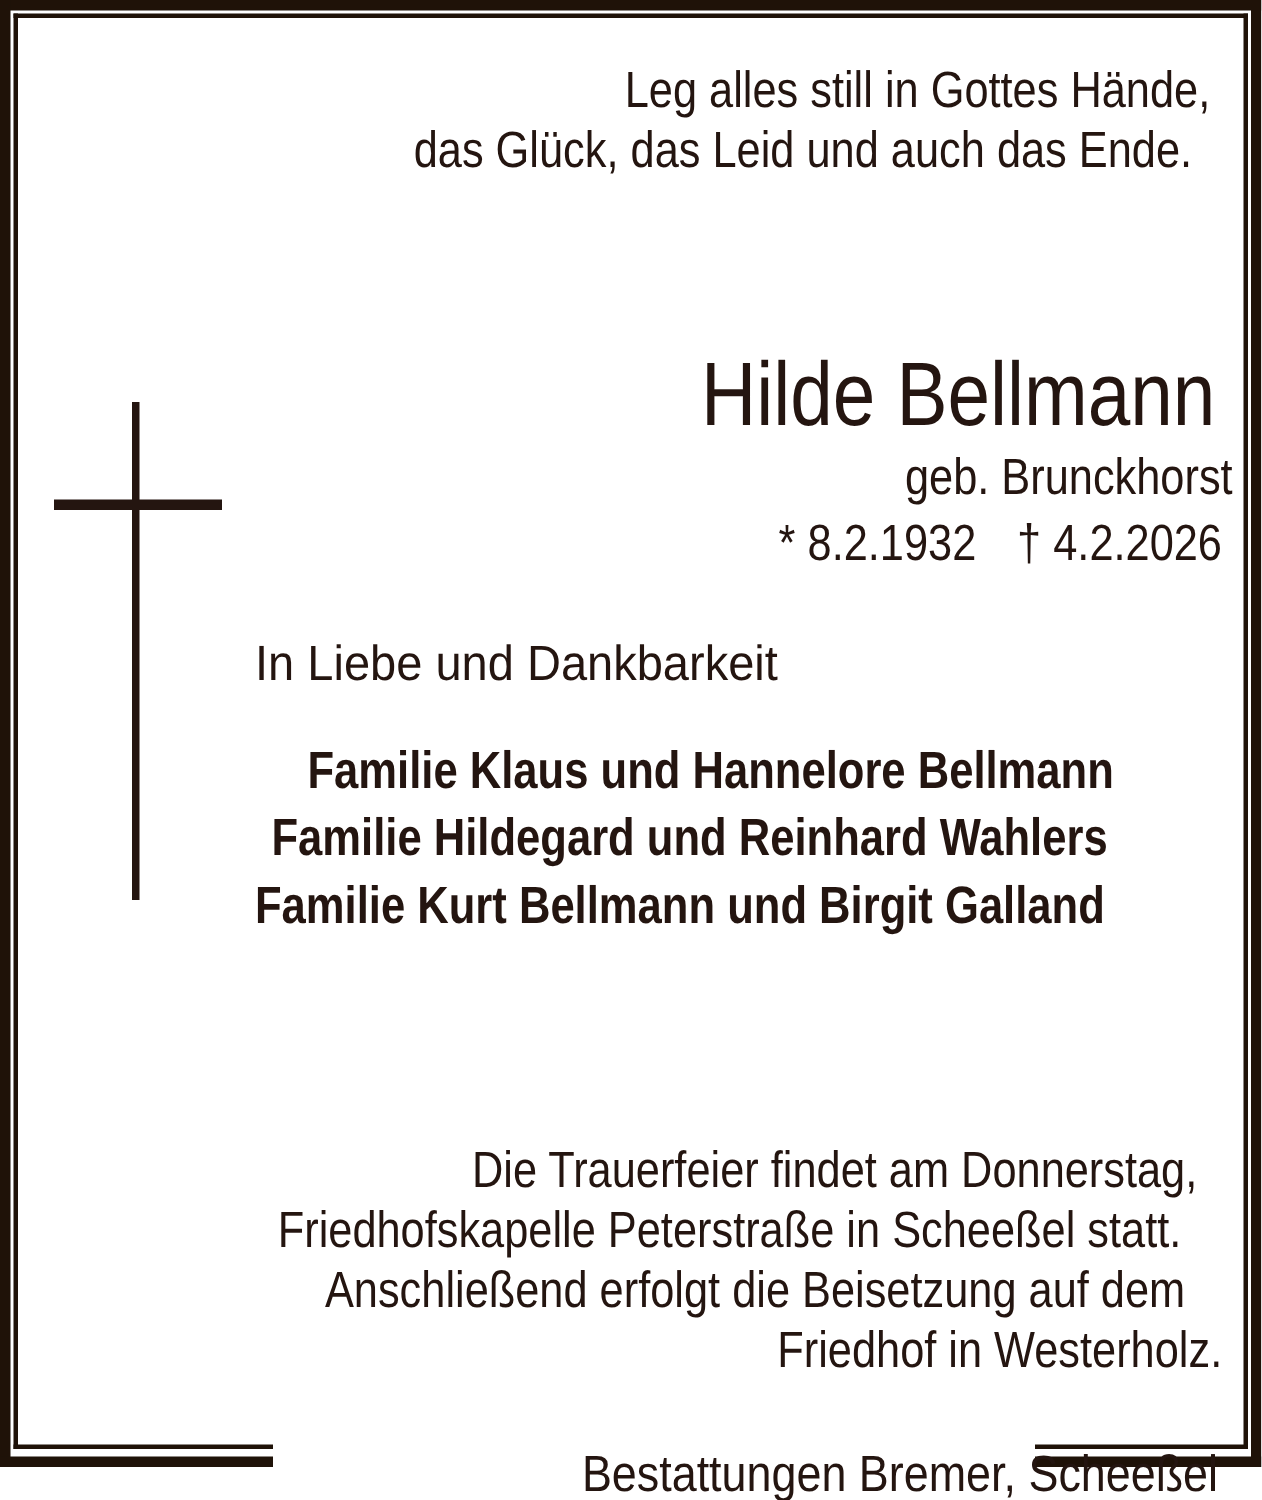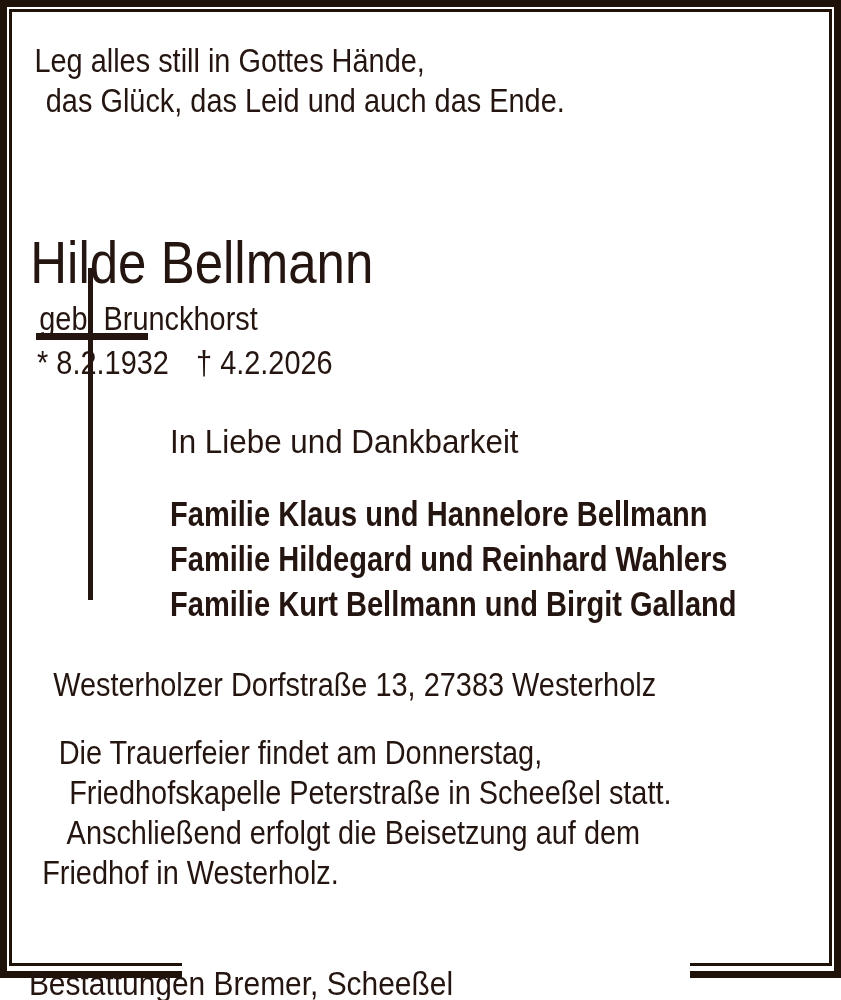--- a/index.html
+++ b/index.html
@@ -20,36 +20,36 @@
   .fo-br{left:690px;right:0;top:971px;height:7px;}
   .fi-top{left:9px;right:9px;top:9px;height:3px;}
   .fi-left{left:9px;top:9px;width:3px;height:957px;}
   .fi-right{right:9px;top:9px;width:3px;height:957px;}
   .fi-bl{left:9px;top:963px;width:173px;height:3px;}
   .fi-br{left:690px;top:963px;width:142px;height:3px;}
   
   .cross-v{position:absolute;left:88px;top:268px;width:5px;height:332px;background:#241510;}
   .cross-h{position:absolute;left:36px;top:333px;width:112px;height:7px;background:#241510;}
   
-  .tl{position:absolute;left:0;right:0;text-align:left;font-size:34px;line-height:40px;white-space:nowrap;}
-  .tl-left{position:absolute;left:170px;text-align:left;font-size:34px;line-height:40px;white-space:nowrap;}
+  .tl{position:absolute;left:0;right:0;text-align:right;font-size:34px;line-height:40px;white-space:nowrap;}
+  .tl-left{position:absolute;left:170px;text-align:right;font-size:34px;line-height:40px;white-space:nowrap;}
   .nx{display:inline-block;transform:scaleX(0.85);transform-origin:50% 50%;}
   .nx-l{display:inline-block;transform-origin:0 50%;}
   .quote{top:40px;}
   .intro{top:151px;}
   .name{top:215px;font-size:60px;line-height:96px;}
   .maiden{top:298px;padding-left:20px;}
   .dates{top:342px;margin-left:11px;}
   .dgap{display:inline-block;width:32px;}
   .dedication{top:422px;font-size:33px;}
   .dedication .nx-l{transform:scaleX(0.95);}
   .families{top:491px;font-size:35px;line-height:45px;font-weight:700;}
   .families .nx-l{transform:scaleX(0.83);}
   .address{top:664px;}
-  .funeral{top:732px;margin-left:16px;}
+  .funeral{top:760px;margin-left:16px;}
   .undertaker{top:963px;}
   .undertaker .nx{transform:scaleX(0.88);}
 </style>
 </head>
 <body>
 
 <div class="page">
 
   <div class="fb fo-top"></div>
   <div class="fb fo-left"></div>
@@ -90,23 +90,20 @@
   <div class="tl-left dedication">
     <span class="nx-l">In Liebe und Dankbarkeit</span>
   </div>
 
   <div class="tl-left families">
     <div><span class="nx-l">Familie Klaus und Hannelore Bellmann</span></div>
     <div><span class="nx-l">Familie Hildegard und Reinhard Wahlers</span></div>
     <div><span class="nx-l">Familie Kurt Bellmann und Birgit Galland</span></div>
   </div>
 
-  <div class="tl address">
-    <span class="nx">Westerholzer Dorfstraße 13, 27383 Westerholz</span>
-  </div>
 
   <div class="tl funeral">
     <div><span class="nx">Die Trauerfeier findet am Donnerstag,</span></div>
     <div><span class="nx">Friedhofskapelle Peterstraße in Scheeßel statt.</span></div>
     <div><span class="nx">Anschließend erfolgt die Beisetzung auf dem</span></div>
     <div><span class="nx">Friedhof in Westerholz.</span></div>
   </div>
 
   <div class="tl undertaker">
     <span class="nx">Bestattungen Bremer, Scheeßel</span>

